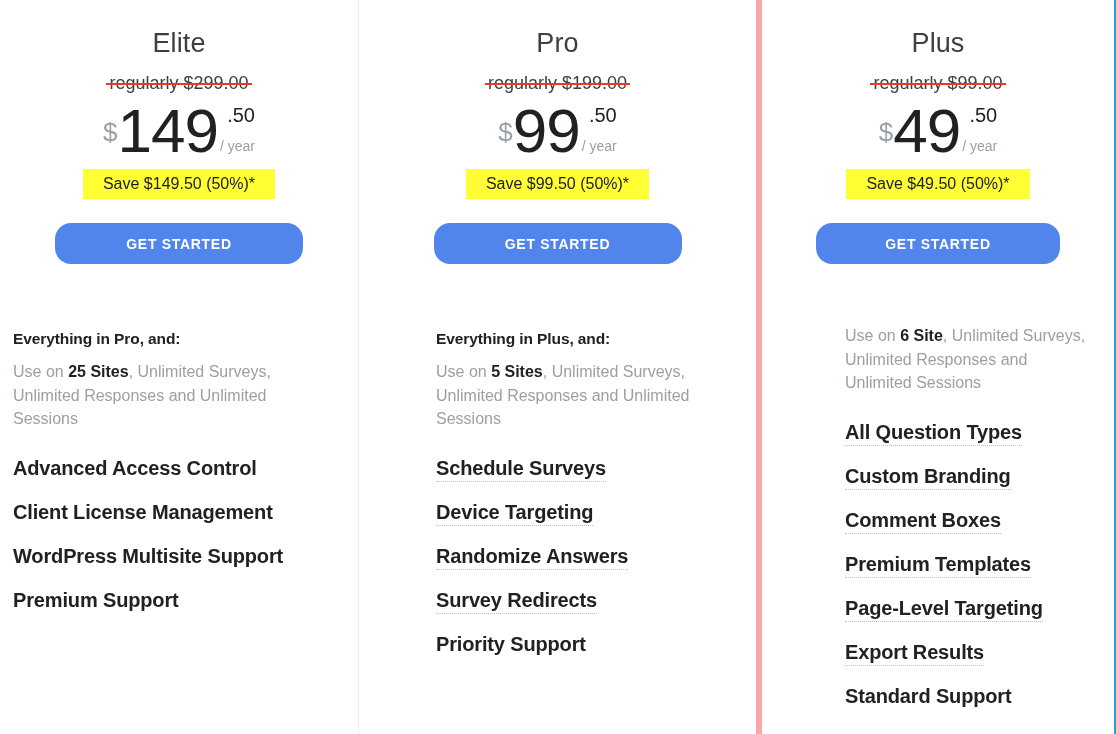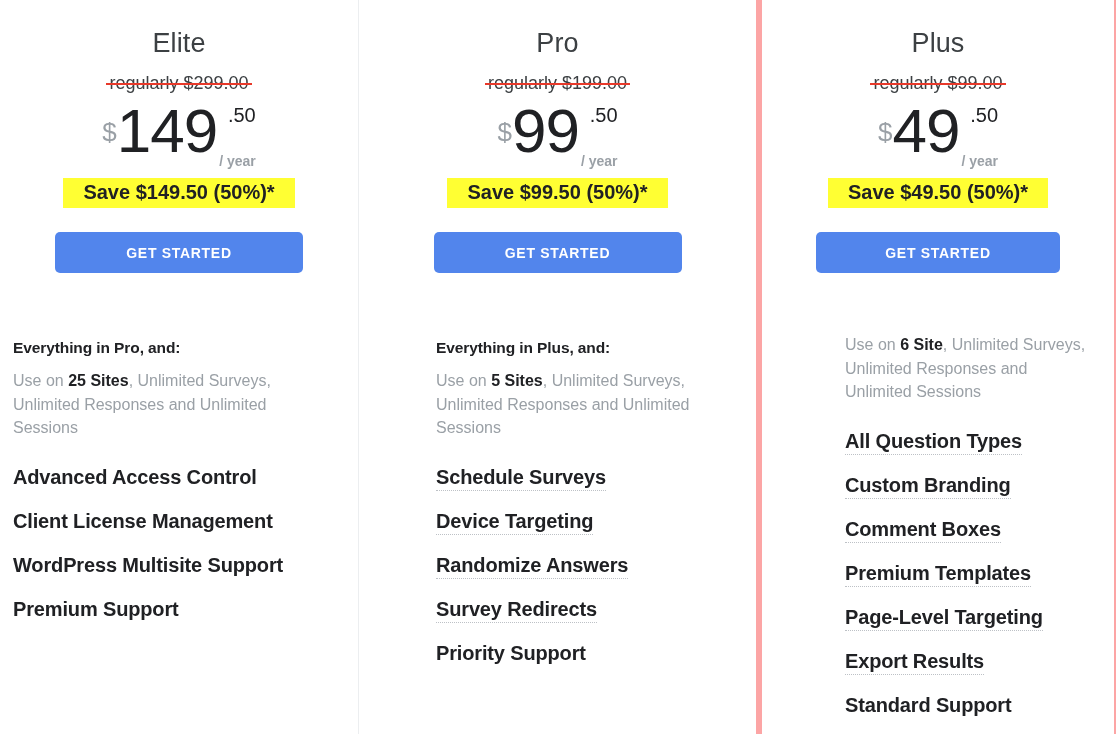--- a/index.html
+++ b/index.html
@@ -9,21 +9,21 @@
     height: 734px;
     background: #ffffff;
     font-family: "Liberation Sans", sans-serif;
     -webkit-font-smoothing: antialiased;
   }
 
   .pricing-table {
     display: flex;
     width: 1116px;
     height: 734px;
-    background: #fca5a5;
+    background: #0ea5e9;
   }
 
   .plan-column {
     position: relative;
     height: 734px;
     background: #ffffff;
     padding: 0;
   }
   .plan-column.col-elite { width: 358px; }
   .plan-column.col-pro   { width: 404px; border-left: 1px solid #eceef0; border-right: 6px solid #fca5a5; }
@@ -92,46 +92,46 @@
   .price-cents {
     font-size: 20px;
     color: #202124;
     font-weight: 400;
     line-height: 20px;
     margin-top: 3px;
   }
   .price-period {
     font-size: 14px;
     color: #9aa0a6;
-    font-weight: 700;
+    font-weight: 400;
     line-height: 16px;
-    margin-top: 28px;
+    margin-top: 13px;
     white-space: nowrap;
   }
 
   .save-badge-wrap { text-align: center; margin-top: 9px; }
   .save-badge {
     display: inline-block;
     background: #ffff33;
     color: #202124;
-    font-size: 20px;
-    font-weight: 700;
+    font-size: 16px;
+    font-weight: 400;
     line-height: 19px;
     padding: 5px 20px 6px 20px;
     white-space: nowrap;
   }
 
   .cta-wrap { text-align: center; margin-top: 24px; }
   .cta-button {
     display: block;
     margin: 0 auto;
     background: #5285ec;
     color: #ffffff;
     border: none;
-    border-radius: 5px;
+    border-radius: 16px;
     font-family: "Liberation Sans", sans-serif;
     font-size: 14px;
     font-weight: bold;
     letter-spacing: 0.7px;
     height: 41px;
     cursor: pointer;
   }
   .col-elite .cta-button { width: 248px; }
   .col-pro   .cta-button { width: 248px; }
   .col-plus  .cta-button { width: 244px; }

